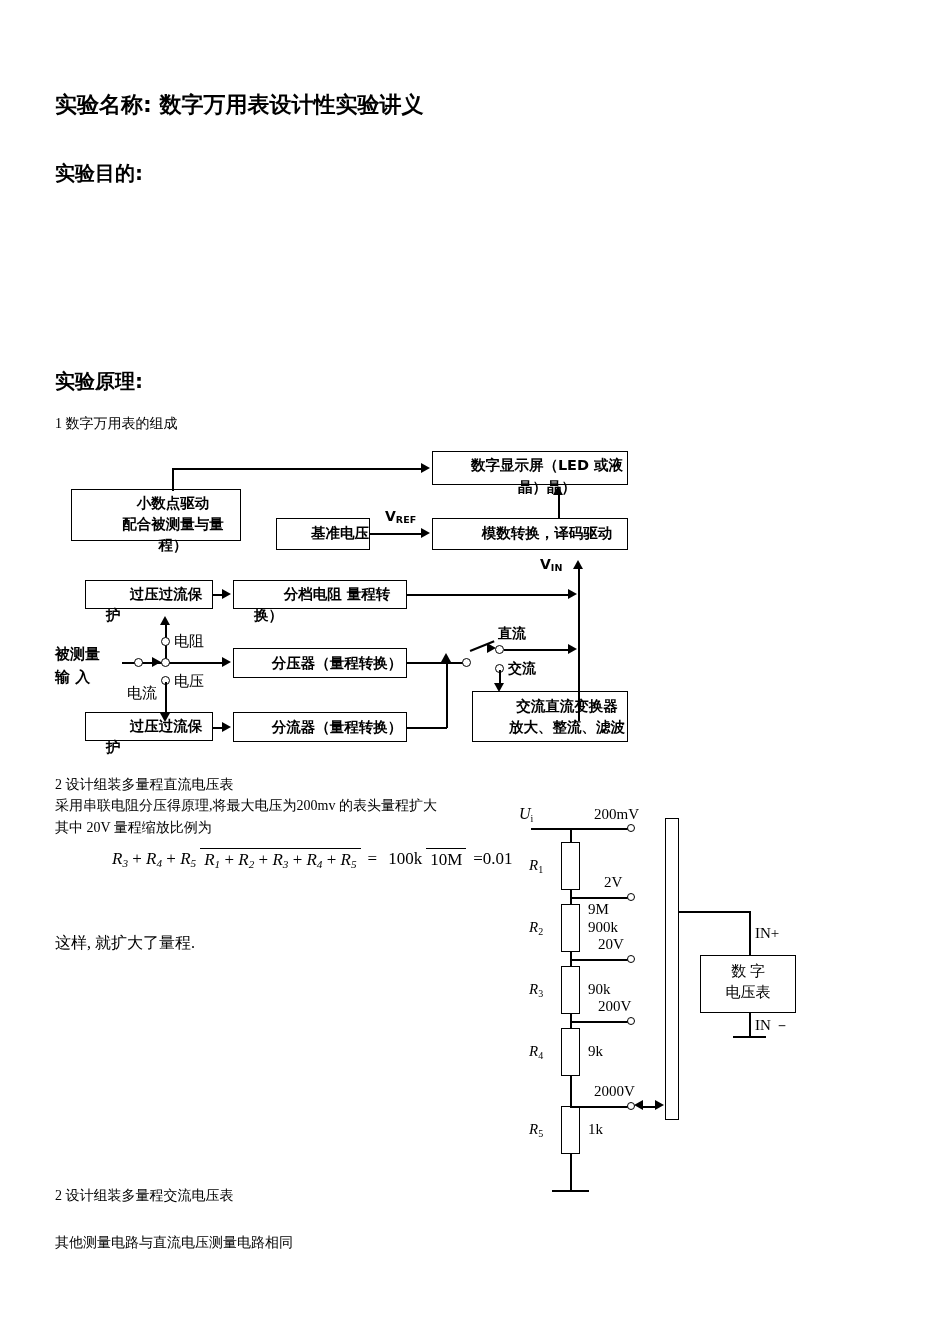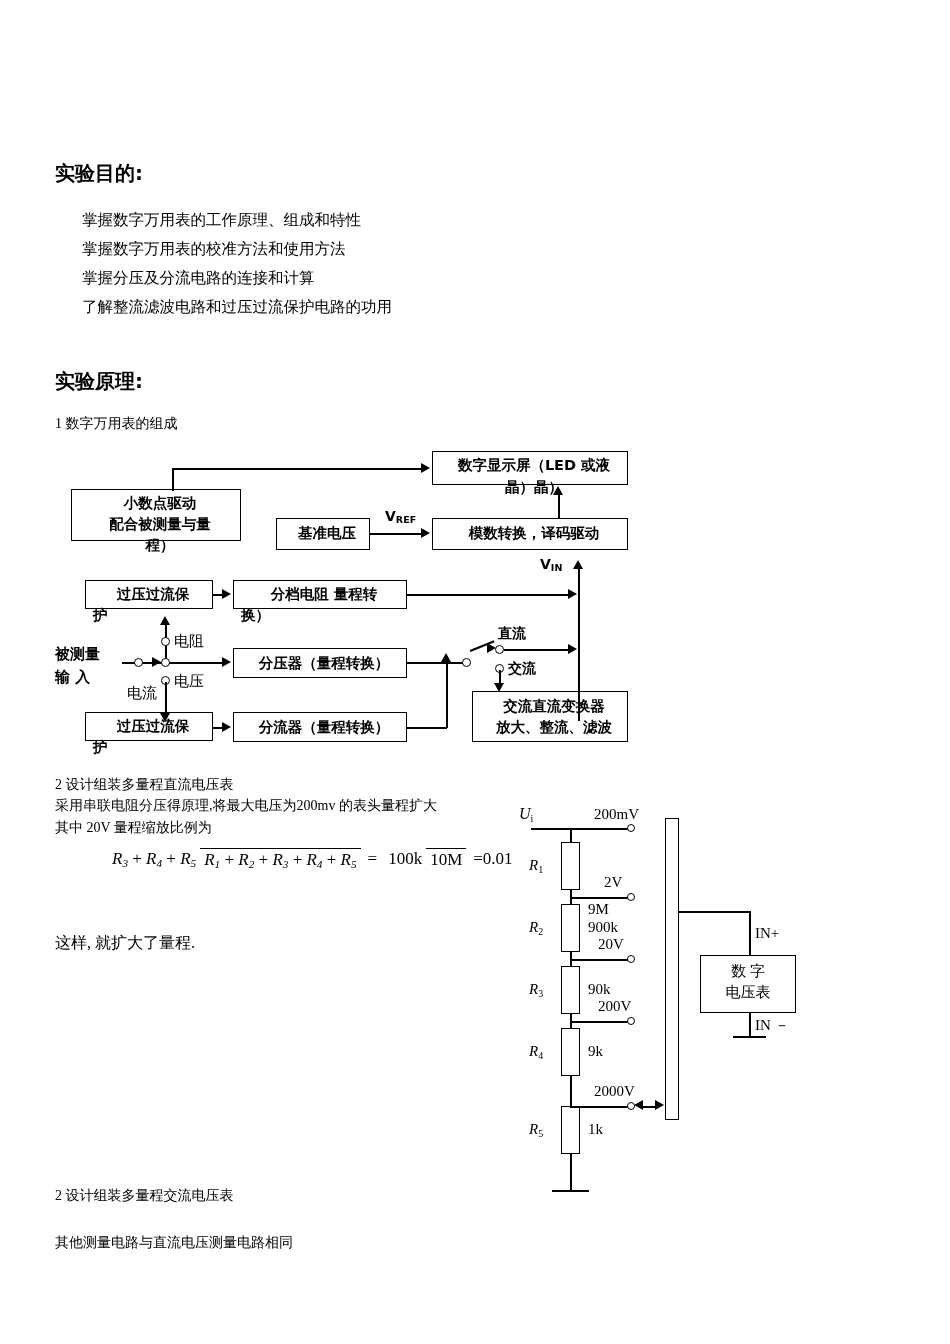--- a/index.html
+++ b/index.html
@@ -50,21 +50,21 @@
   .frac .num,.frac .den{white-space:nowrap;}
   .fit{font-style:italic;}
   .sub{font-size:0.66em;vertical-align:-0.28em;font-style:italic;}
   .eqs{margin:0 7px;}
 
   
   .bx{position:absolute;border:1.4px solid #000;box-sizing:border-box;
       font-family:"DejaVu Sans","Liberation Sans",sans-serif;
       font-weight:bold;font-size:14.5px;line-height:20px;
       text-align:center;color:#000;}
-  .bx .inner{position:absolute;left:4px;width:100%;top:3px;}
+  .bx .inner{position:absolute;left:17px;width:100%;top:3px;}
   .ln{position:absolute;background:#000;}
   .lnh{height:1.6px;}
   .lnv{width:1.6px;}
   .arr{position:absolute;width:0;height:0;}
   .arr-r{border-top:5.5px solid transparent;border-bottom:5.5px solid transparent;border-left:9px solid #000;}
   .arr-l{border-top:5.5px solid transparent;border-bottom:5.5px solid transparent;border-right:9px solid #000;}
   .arr-u{border-left:5.5px solid transparent;border-right:5.5px solid transparent;border-bottom:9px solid #000;}
   .arr-d{border-left:5.5px solid transparent;border-right:5.5px solid transparent;border-top:9px solid #000;}
   .dot{position:absolute;width:9px;height:9px;border:1.5px solid #000;
        border-radius:50%;background:#fff;box-sizing:border-box;}
@@ -85,29 +85,24 @@
   .dvm{position:absolute;border:1.5px solid #000;box-sizing:border-box;
        font-family:"Liberation Serif","DejaVu Serif",serif;font-size:15px;
        line-height:21px;text-align:center;padding-top:5px;}
   .busbar{position:absolute;border:1.5px solid #000;box-sizing:border-box;background:#fff;}
 </style>
 </head>
 <body>
 
 <div class="page">
 
+  <div class="doc-title">实验名称: 数字万用表设计性实验讲义</div>
 
   <div class="section-head" id="sec-purpose">实验目的:</div>
 
-  <div class="bullet-list">
-    <div>掌握数字万用表的工作原理、组成和特性</div>
-    <div>掌握数字万用表的校准方法和使用方法</div>
-    <div>掌握分压及分流电路的连接和计算</div>
-    <div>了解整流滤波电路和过压过流保护电路的功用</div>
-  </div>
 
   <div class="section-head" id="sec-principle">实验原理:</div>
 
   <div class="para" id="p-组成">1 数字万用表的组成</div>
 
   <div>
 
     <div class="bx" style="left:432px;top:451px;width:196px;height:34px;">
       <div class="inner">数字显示屏（LED 或液</div>
       <div class="inner" style="top:25px;">晶）晶）</div>

